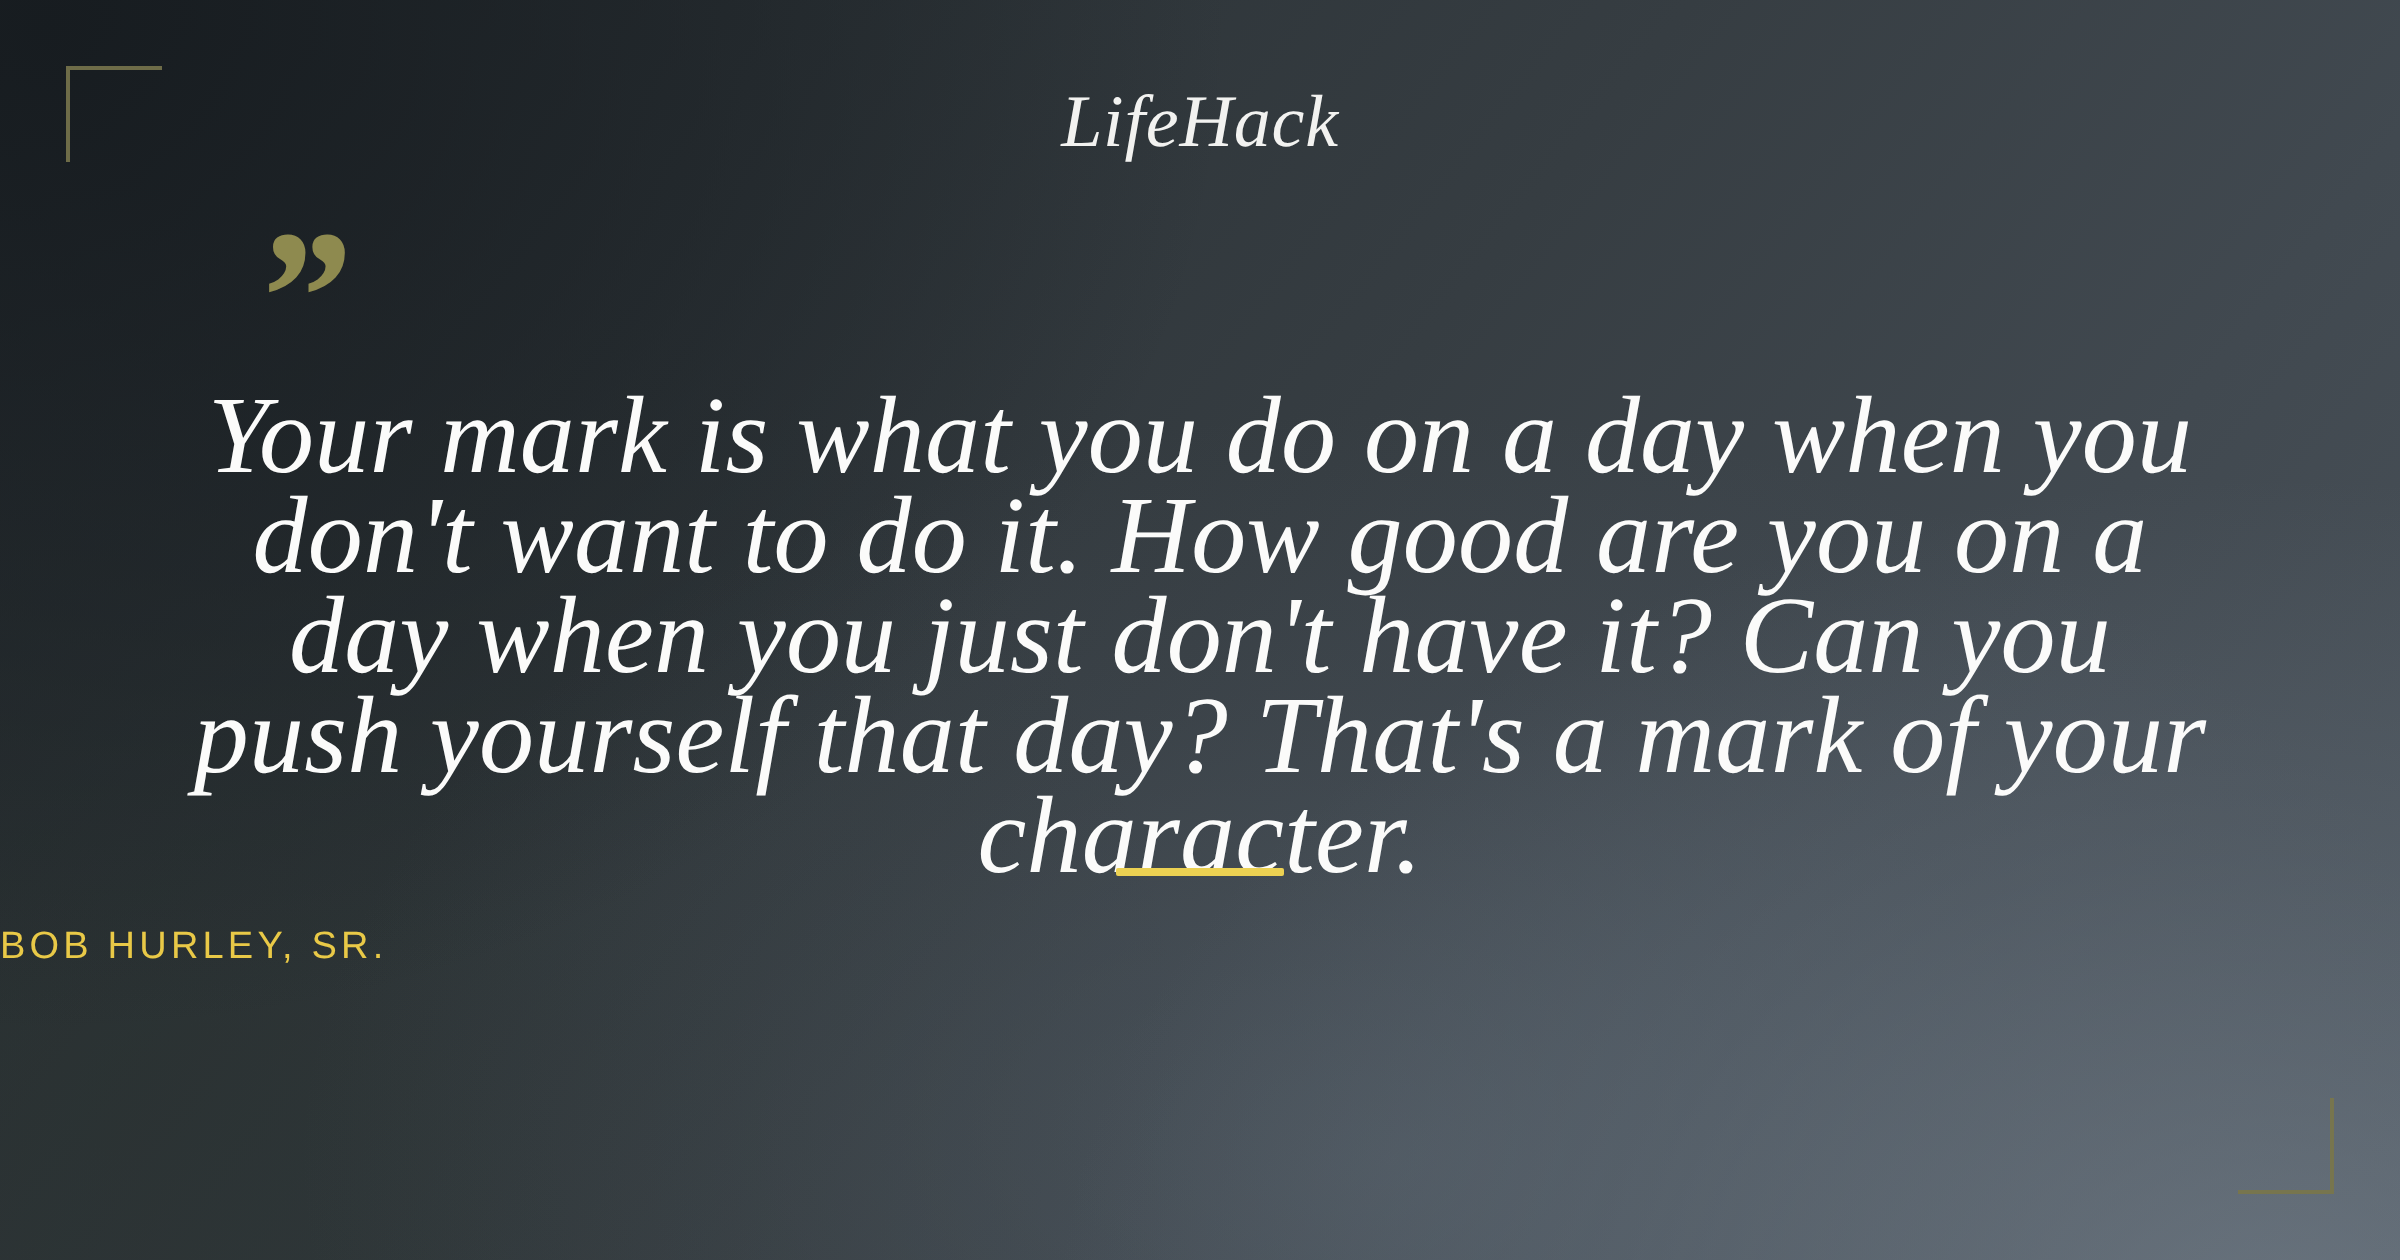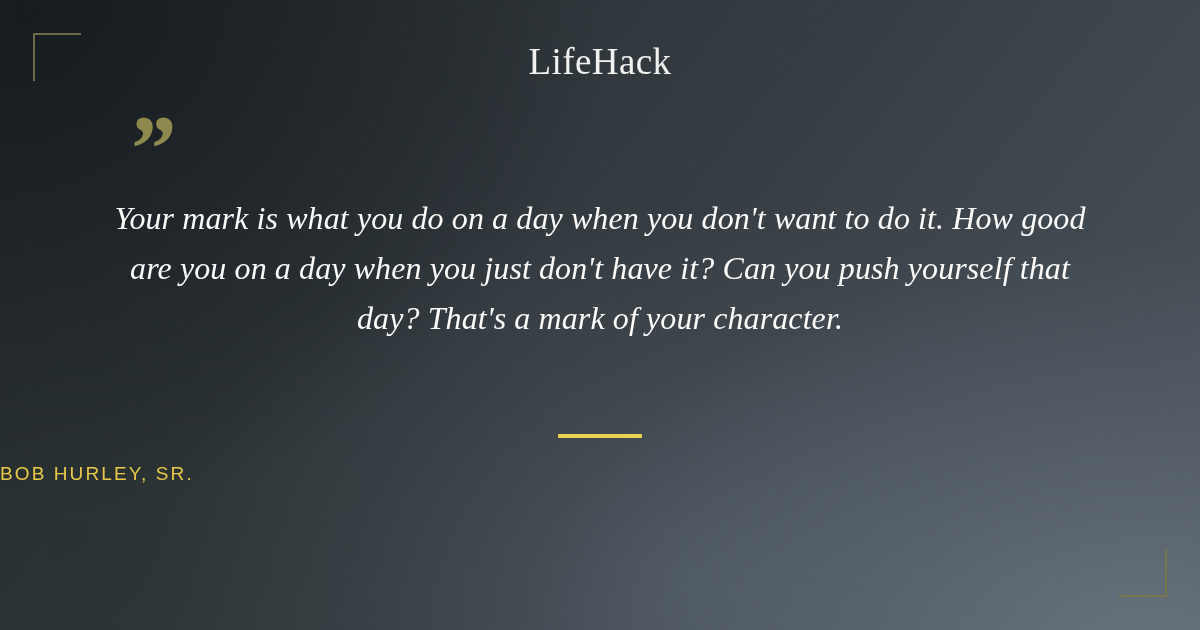--- a/index.html
+++ b/index.html
@@ -49,20 +49,21 @@
     position: absolute;
     top: 40px;
     left: 0;
     width: 100%;
     text-align: center;
     font-family: "Liberation Serif", "DejaVu Serif", serif;
     font-size: 37px;
     letter-spacing: 0.4px;
     color: #f2f2f0;
     font-weight: 400;
+    font-style: italic;
   }
 
   
   .quote-glyph {
     position: absolute;
     left: 126px;
     top: 101px;
     font-family: "Liberation Serif", "DejaVu Serif", serif;
     font-size: 96px;
     line-height: 1;
@@ -78,21 +79,21 @@
     left: 50%;
     top: 193px;
     transform: translateX(-50%);
     width: 1010px;
     text-align: center;
   }
   .quote-text {
     margin: 0;
     font-family: "Liberation Serif", "DejaVu Serif", serif;
     font-style: italic;
-    font-size: 32px;
+    font-size: 55px;
     line-height: 50px;
     color: #fbfbfa;
     letter-spacing: 0.1px;
   }
 
   
   .divider {
     position: absolute;
     left: 50%;
     top: 434px;

